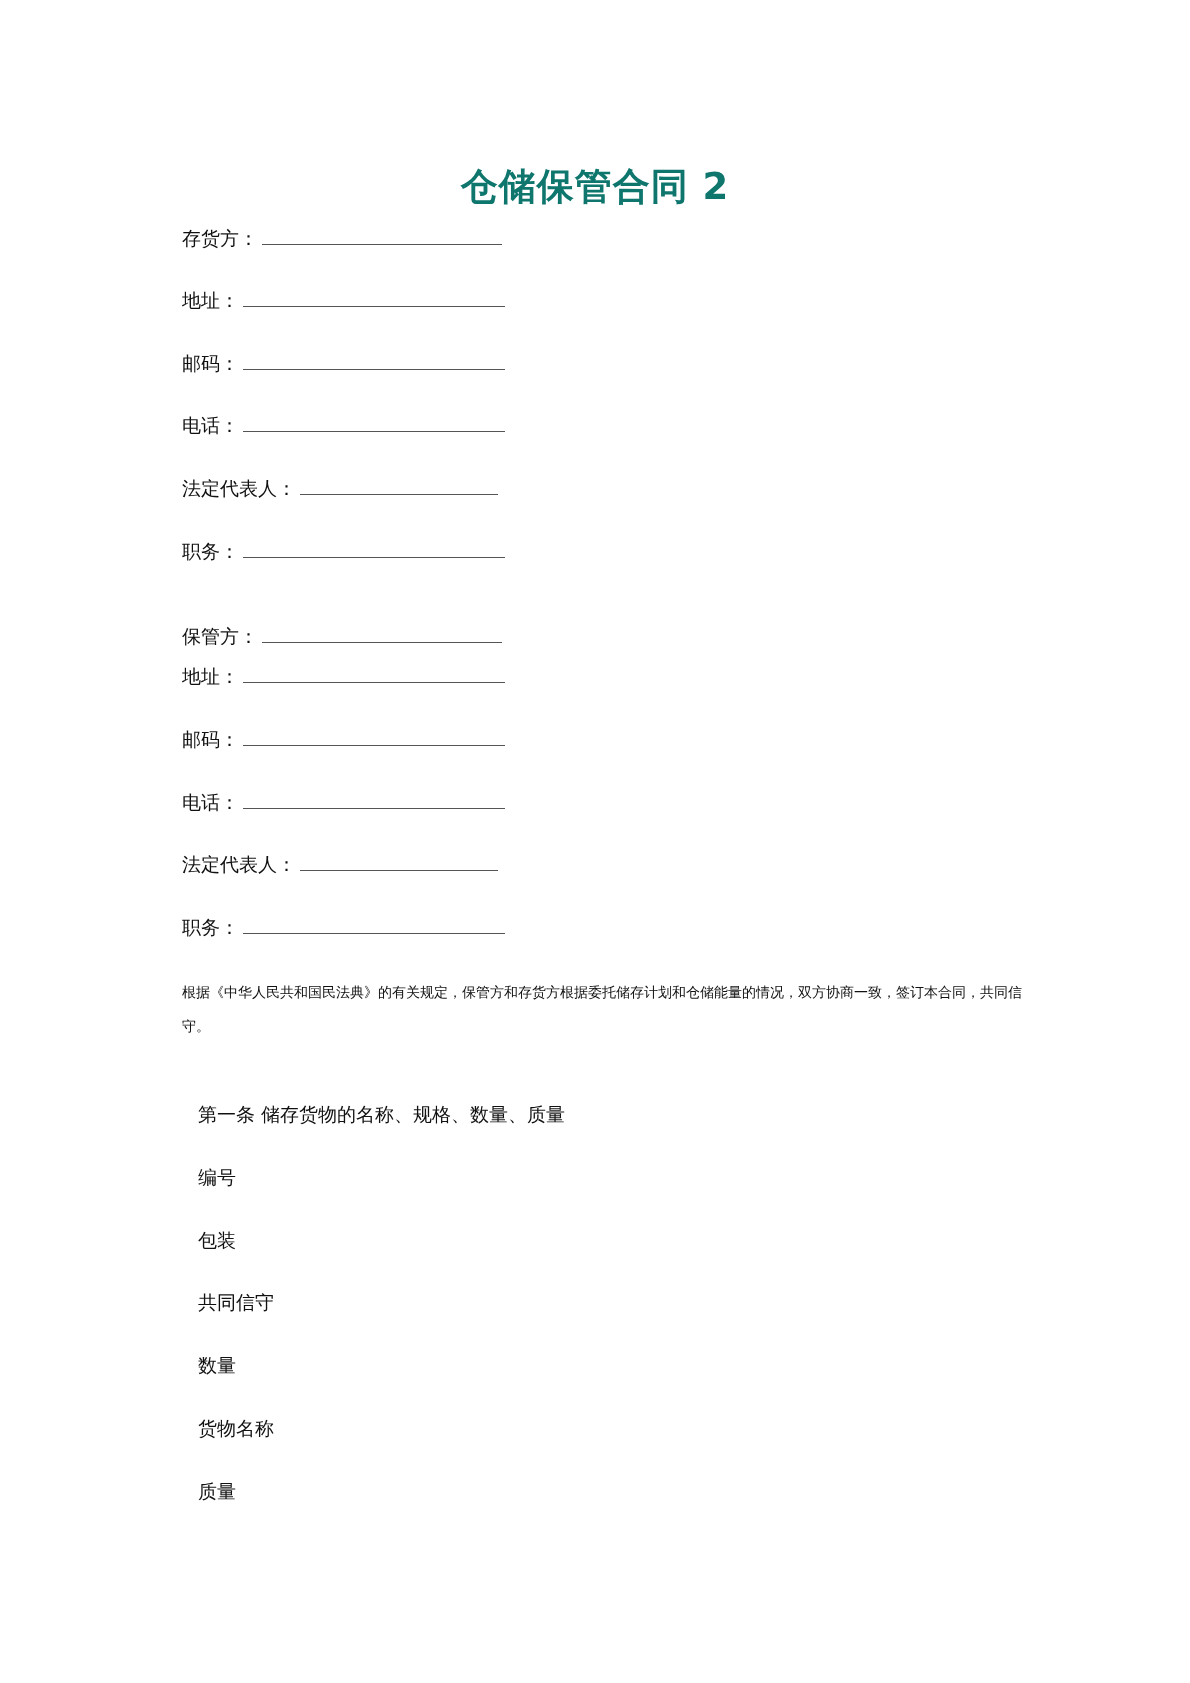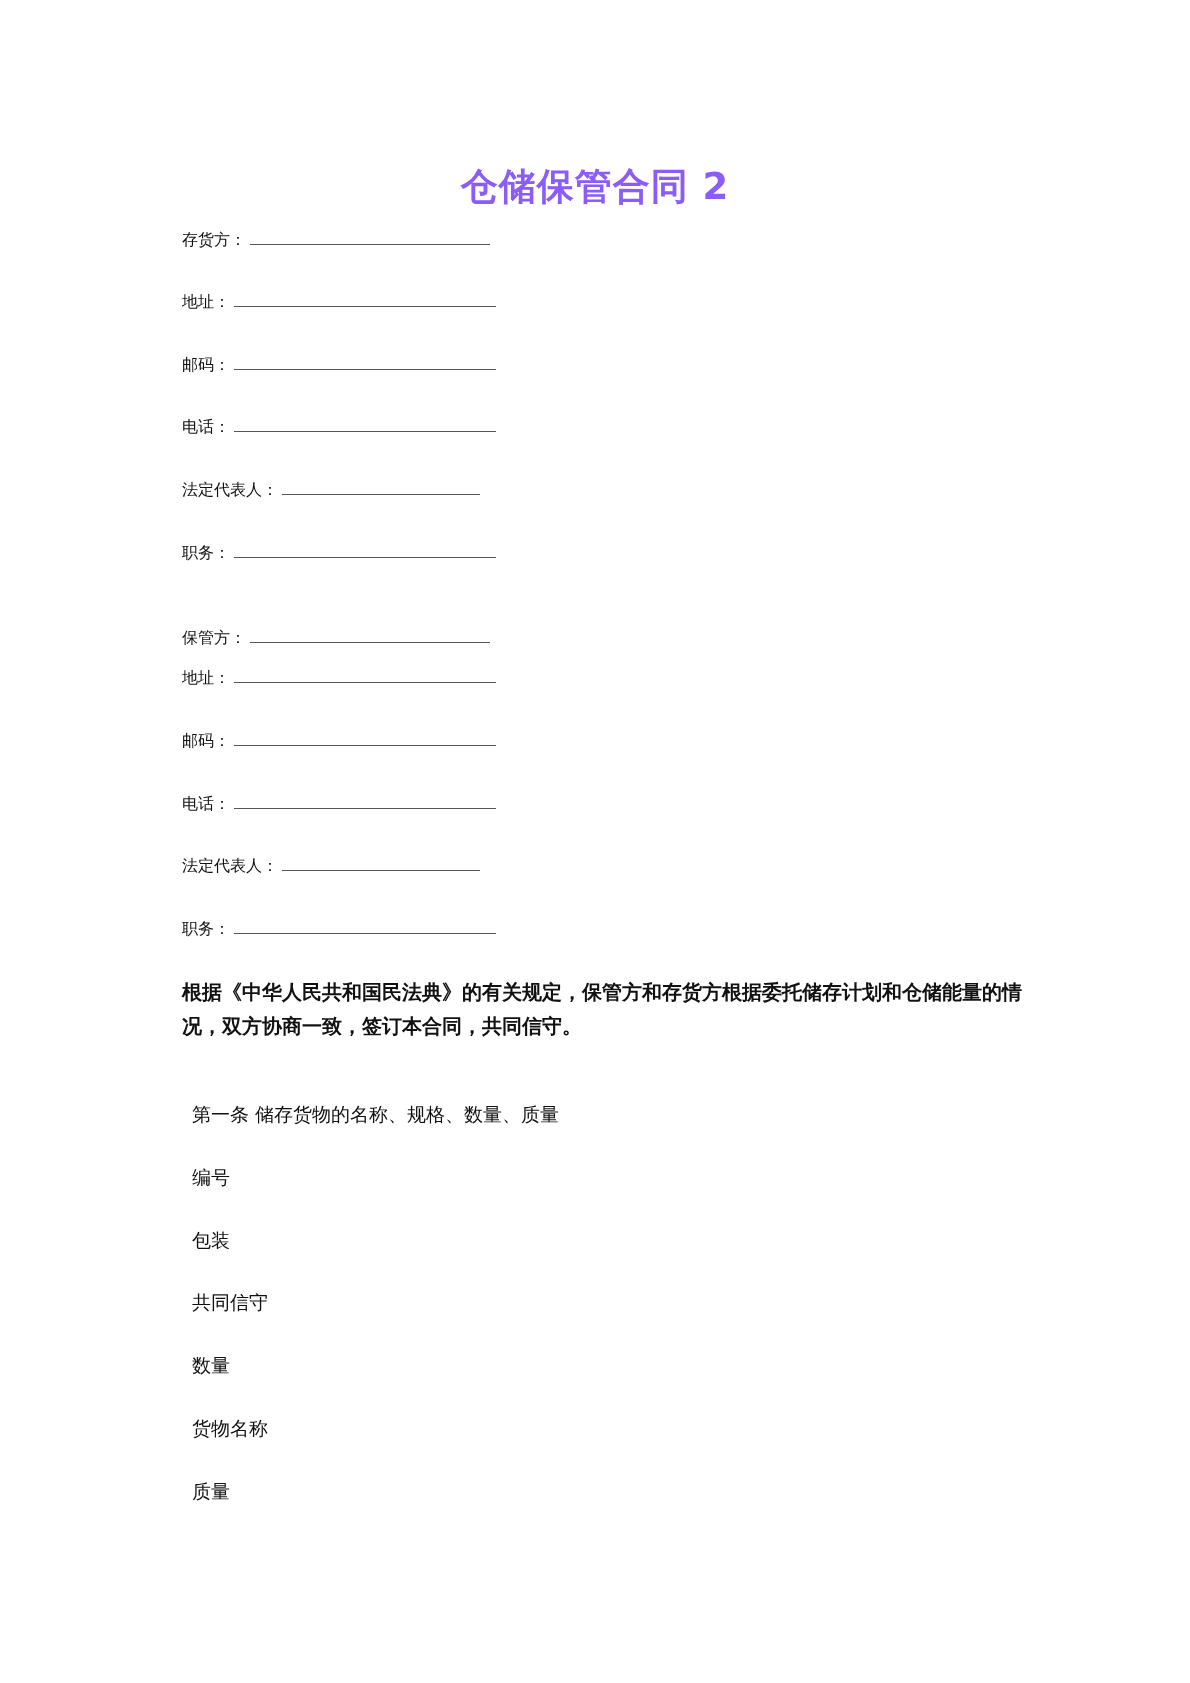--- a/index.html
+++ b/index.html
@@ -1,27 +1,27 @@
 <!DOCTYPE html>
 <html><head>
 <meta charset="utf-8">
 <style>
   html, body { margin:0; padding:0; background:#ffffff; }
   body { width:1190px; height:1683px; position:relative; overflow:hidden;
          font-family:"DejaVu Serif","Liberation Serif",serif; color:#111; }
   .title { position:absolute; top:162px; left:0; width:1190px; text-align:center;
            font-family:"DejaVu Sans","Liberation Sans",sans-serif; font-weight:bold;
-           font-size:37px; letter-spacing:1px; color:#8b5cf6; }
-  .field { position:absolute; left:182px; font-size:16px; height:28px; line-height:28px;
+           font-size:37px; letter-spacing:1px; color:#0f766e; }
+  .field { position:absolute; left:182px; font-size:19px; height:28px; line-height:28px;
            white-space:nowrap; }
   .field .line { display:inline-block; border-bottom:1px solid #555; height:20px;
                  vertical-align:baseline; margin-left:4px; }
-  .para { position:absolute; left:182px; top:975px; width:850px; font-size:20px;
-          line-height:34px;font-weight:bold; }
-  .item { position:absolute; left:192px; font-size:19px; line-height:28px; white-space:nowrap; }
+  .para { position:absolute; left:182px; top:975px; width:850px; font-size:14px;
+          line-height:34px; }
+  .item { position:absolute; left:198px; font-size:19px; line-height:28px; white-space:nowrap; }
 </style>
 </head>
 <body>
 
 <div class="title">仓储保管合同 2</div>
 
 <div id="fields">
   <div class="field" style="top:224px"><span>存货方：</span><span class="line" style="width:240px"></span></div>
   <div class="field" style="top:286px"><span>地址：</span><span class="line" style="width:262px"></span></div>
   <div class="field" style="top:349px"><span>邮码：</span><span class="line" style="width:262px"></span></div>

